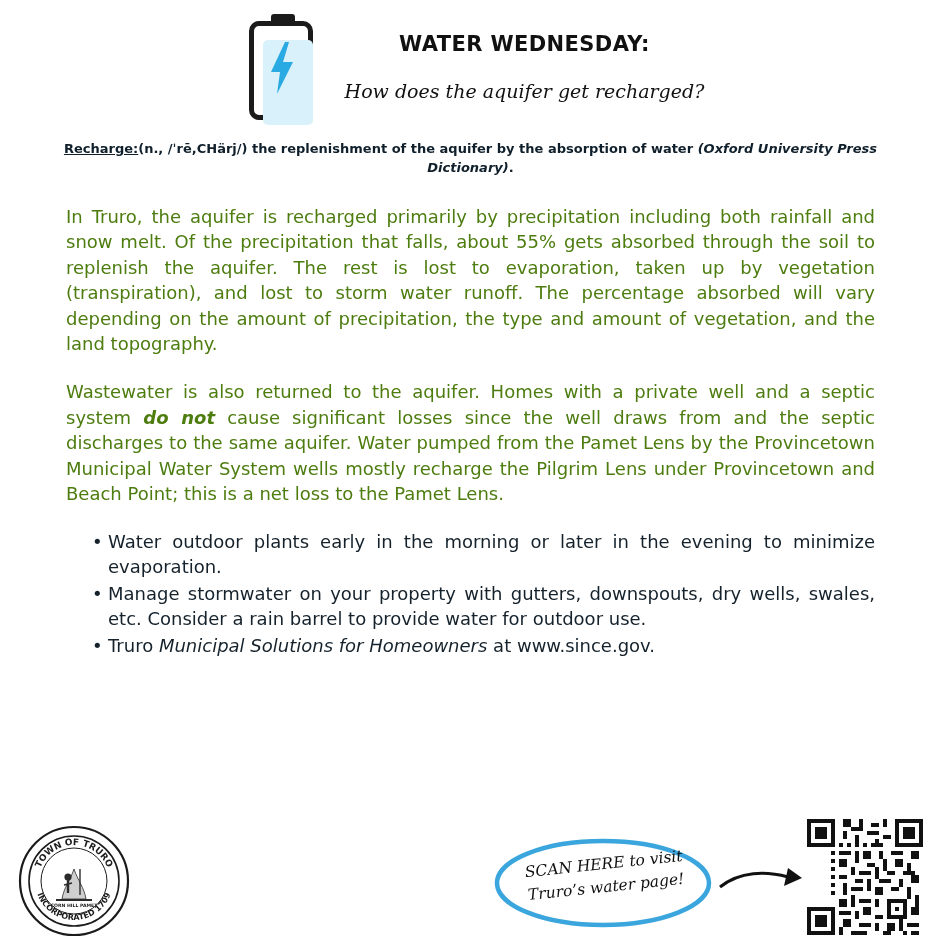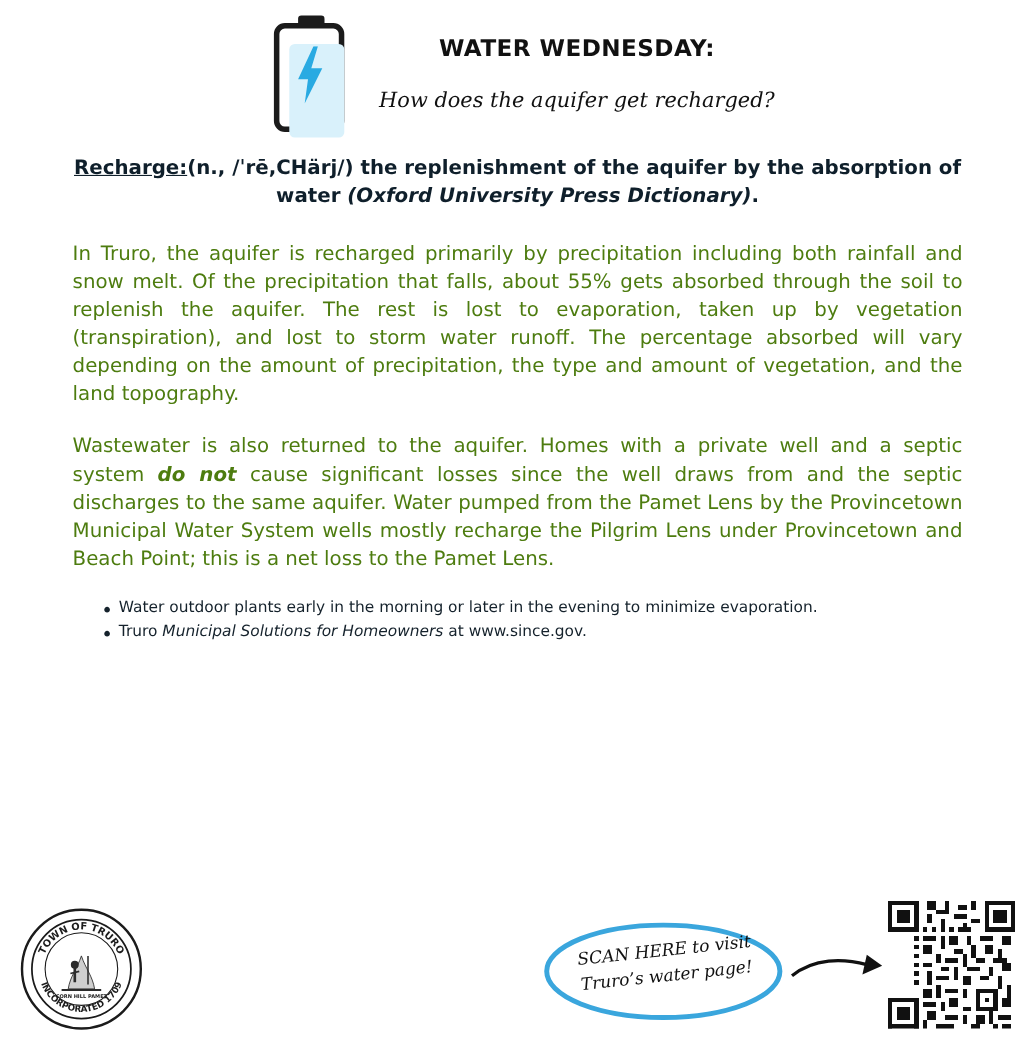--- a/index.html
+++ b/index.html
@@ -90,21 +90,21 @@
     font-style: italic;
     font-size: 19px;
     margin-top: 24px;
     color: #111;
   }
 
   
   .definition {
     margin: 18px 62px 0 62px;
     text-align: center;
-    font-size: 18px;
+    font-size: 13px;
     font-weight: bold;
     line-height: 1.45;
     color: #0f1f2b;
   }
   .definition u {
     text-decoration: underline;
   }
   .definition i {
     font-style: italic;
   }
@@ -132,21 +132,21 @@
     margin: 0 0 2px 0;
     color: #15222c;
   }
   ul.tips {
     margin: 2px 0 0 0;
     padding-left: 26px;
     list-style: none;
   }
   ul.tips li {
     position: relative;
-    font-size: 14px;
+    font-size: 18px;
     line-height: 1.4;
     text-align: justify;
     margin-bottom: 2px;
     padding-left: 16px;
     color: #15222c;
   }
   ul.tips li::before {
     content: "\2022";
     position: absolute;
     left: 0;
@@ -232,20 +232,21 @@
     <u>Recharge:</u><span>(n., /ˈrē,CHärj/)</span><span> the replenishment of the aquifer by the absorption of water </span><i>(Oxford University Press Dictionary)</i><span>.</span>
   </div>
 
   <div class="body-wrap">
     <p class="para">In Truro, the aquifer is recharged primarily by precipitation including both rainfall and snow melt. Of the precipitation that falls, about 55% gets absorbed through the soil to replenish the aquifer. The rest is lost to evaporation, taken up by vegetation (transpiration), and lost to storm water runoff. The percentage absorbed will vary depending on the amount of precipitation, the type and amount of vegetation, and the land topography.</p>
 
     <p class="para"><span>Wastewater is also returned to the aquifer. Homes with a private well and a septic system </span><b>do not</b><span> cause significant losses since the well draws from and the septic discharges to the same aquifer. Water pumped from the Pamet Lens by the Provincetown Municipal Water System wells mostly recharge the Pilgrim Lens under Provincetown and Beach Point; this is a net loss to the Pamet Lens.</span></p>
 
     <ul class="tips">
       <li>Water outdoor plants early in the morning or later in the evening to minimize evaporation.</li>
+      <li>Manage stormwater on your property with gutters, downspouts, dry wells, swales, etc. Consider a rain barrel to provide water for outdoor use.</li>
       <li><span>Truro </span><i>Municipal Solutions for Homeowners</i><span> at www.since.gov.</span></li>
     </ul>
   </div>
 
   <div class="footer">
 
     <svg class="seal" viewBox="0 0 112 112">
       <circle cx="56" cy="56" r="54" fill="#ffffff" stroke="#1b1b1b" stroke-width="2.2"></circle>
       <circle cx="56" cy="56" r="45" fill="#ffffff" stroke="#1b1b1b" stroke-width="1.6"></circle>
       <circle cx="56" cy="56" r="33" fill="#ffffff" stroke="#1b1b1b" stroke-width="1"></circle>

